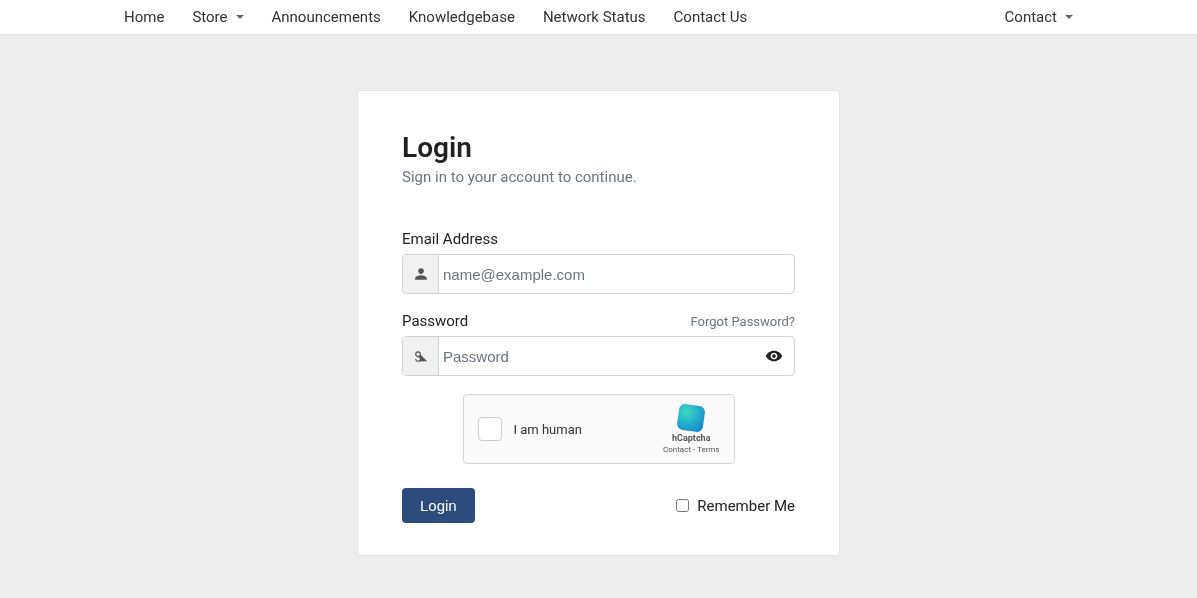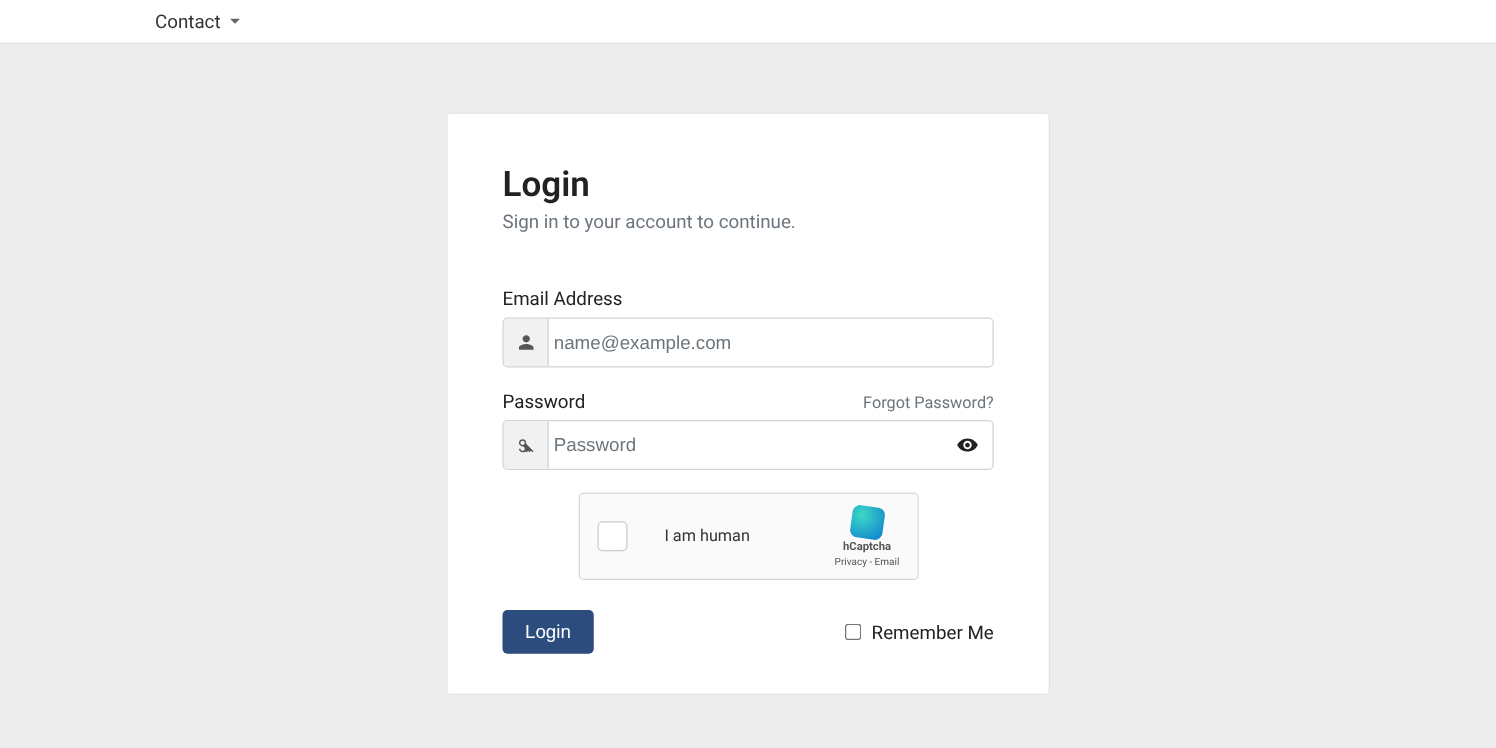--- a/index.html
+++ b/index.html
@@ -112,21 +112,21 @@
     }
     .captcha {
       width: 272px;
       height: 70px;
       border: 1px solid #d7d7d7;
       border-radius: 4px;
       background: #fafafa;
       display: flex;
       align-items: center;
       padding: 0 14px;
-      gap: 30px;
+      gap: 12px;
       position: relative;
     }
     .captcha-check {
       width: 24px; height: 24px;
       border: 1px solid #ccc;
       border-radius: 4px;
       background: #fff;
       cursor: pointer;
     }
     .captcha-text { font-size: 13px; color: #333; flex: 1; }
@@ -175,20 +175,41 @@
       border-bottom-left-radius: 4px;
       border-bottom-right-radius: 4px;
     }
     .create-link { color: #2b67a8; font-weight: 600; cursor: pointer; }
     svg { display: block; }
   </style>
 </head>
 <body>
 
 <div class="navbar">
+  <div class="nav-left">
+    <div class="nav-item">
+        <span>Home</span>
+      </div>
+    <div class="nav-item">
+      <span>Store</span>
+      <span class="caret"></span>
+    </div>
+    <div class="nav-item">
+        <span>Announcements</span>
+      </div>
+    <div class="nav-item">
+        <span>Knowledgebase</span>
+      </div>
+    <div class="nav-item">
+        <span>Network Status</span>
+      </div>
+    <div class="nav-item">
+        <span>Contact Us</span>
+      </div>
+  </div>
   <div class="nav-item">
     <span>Contact</span>
     <span class="caret"></span>
   </div>
 </div>
 
 <div class="page-wrap">
   <div class="card">
     <div class="card-body">
       <h1 class="title">Login</h1>
@@ -228,21 +249,21 @@
         </div>
       </div>
 
       <div class="captcha-wrap">
         <div class="captcha">
           <div class="captcha-check"></div>
           <div class="captcha-text">I am human</div>
           <div class="captcha-brand">
             <div class="captcha-logo"></div>
             <div class="captcha-hcaptcha">hCaptcha</div>
-            <div class="captcha-links">Privacy - Email</div>
+            <div class="captcha-links">Contact - Terms</div>
           </div>
         </div>
       </div>
 
       <div class="action-row">
         <button class="btn-primary">Login</button>
         <label class="remember">
           <input type="checkbox" style="">
           <span>Remember Me</span>
         </label>

